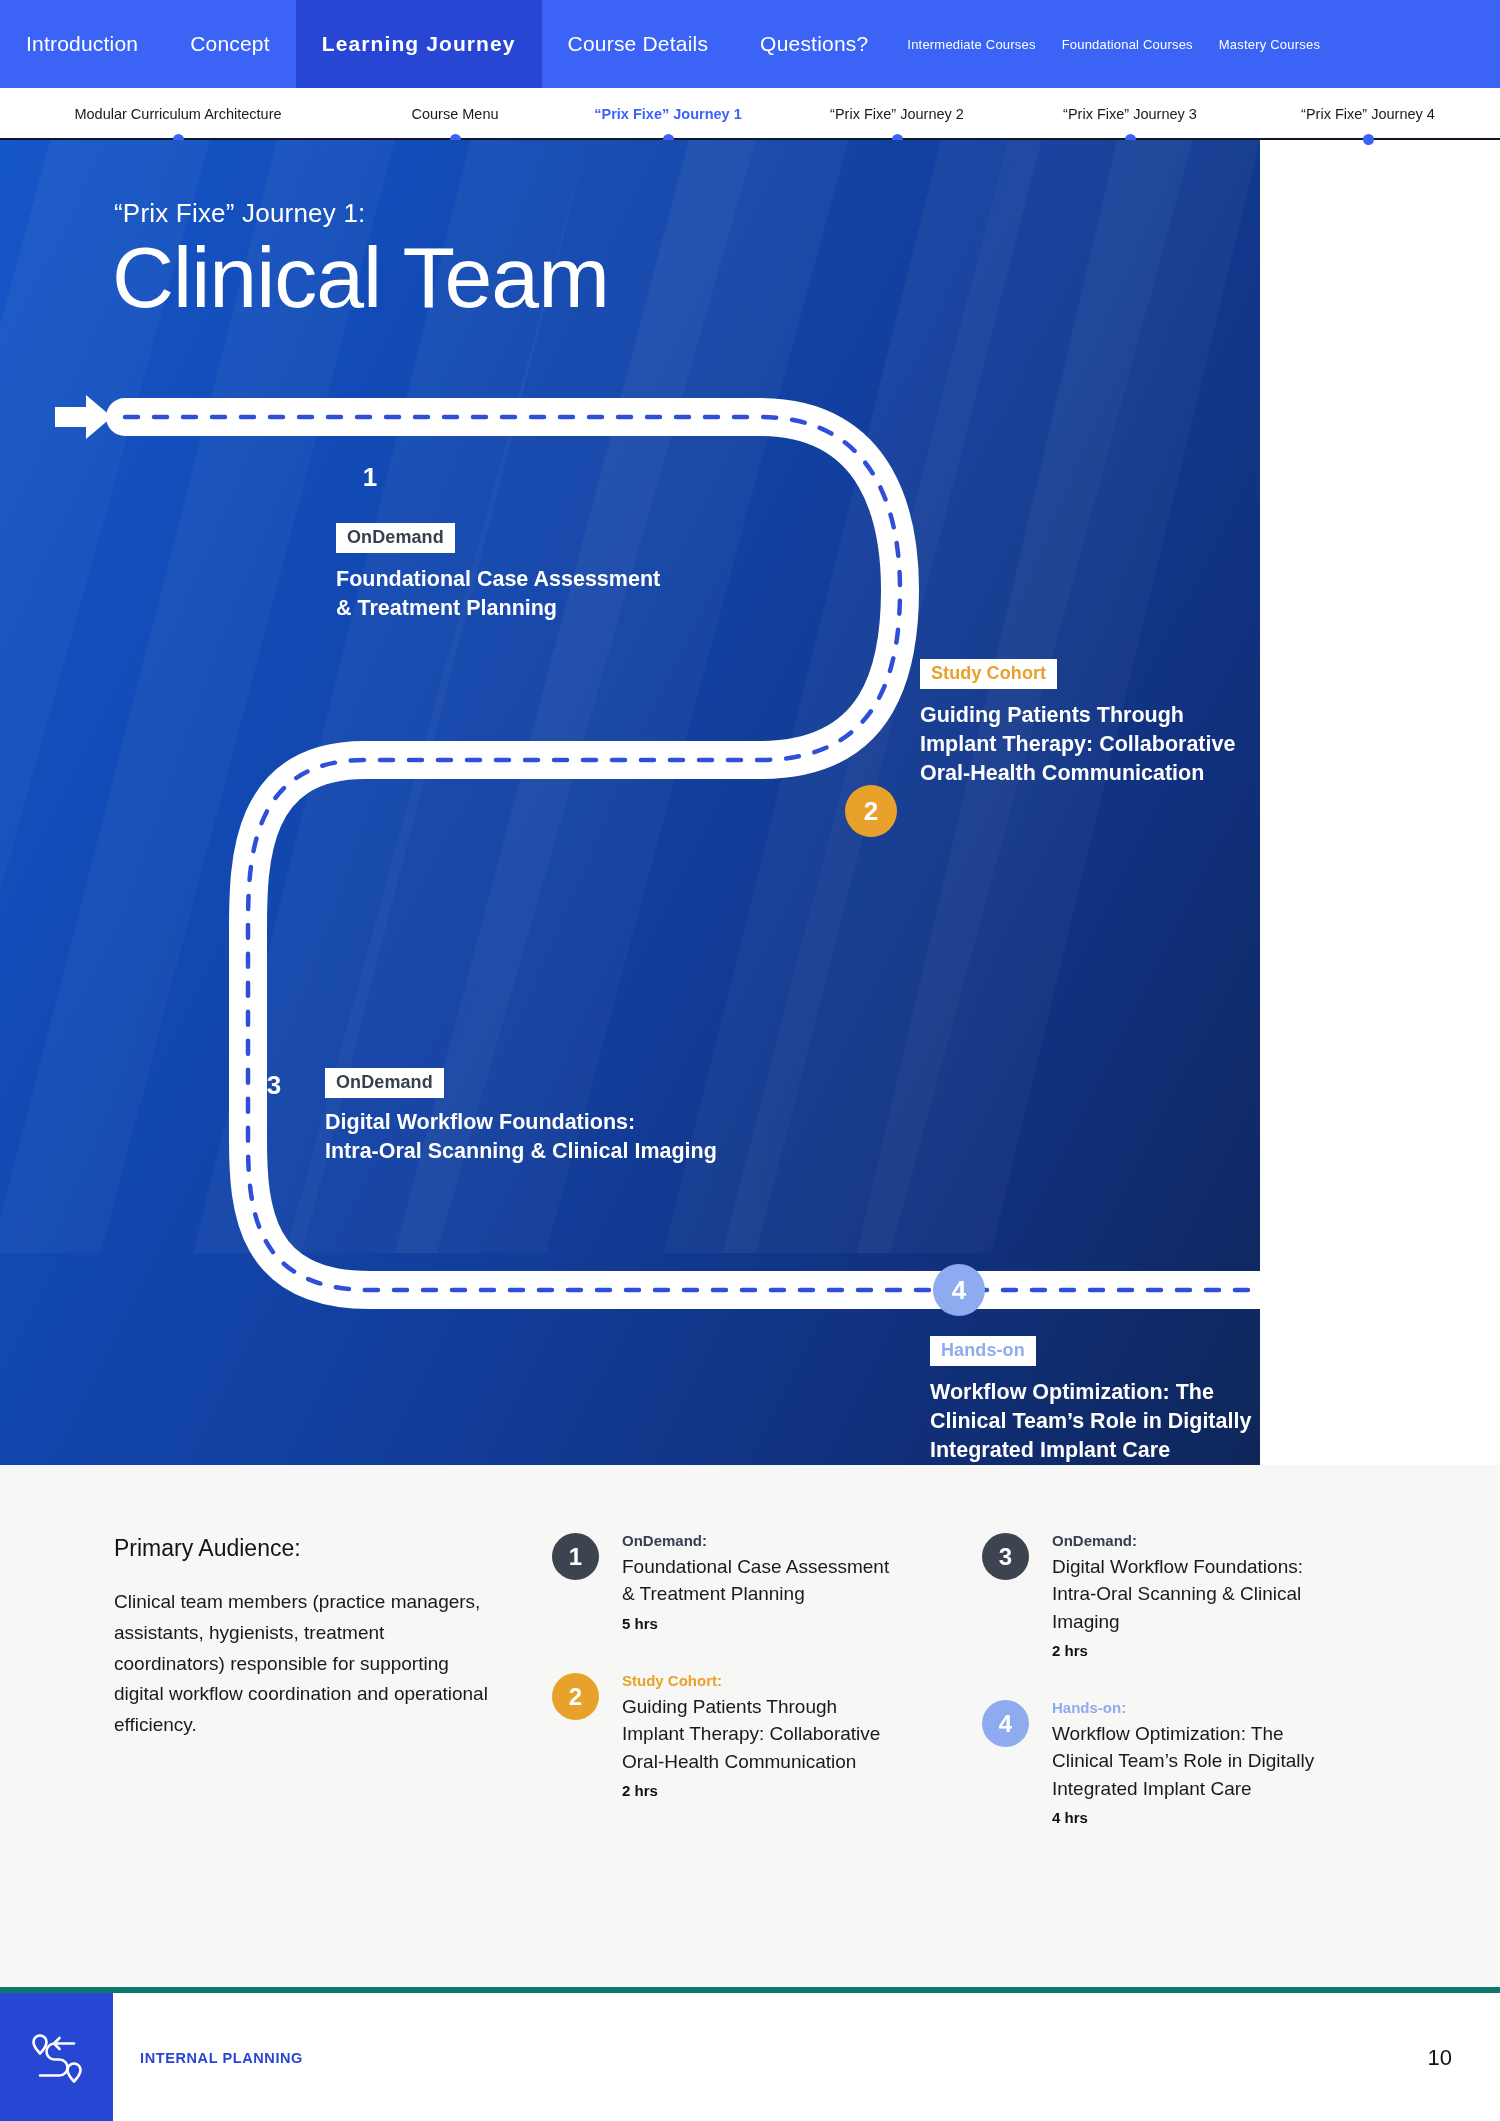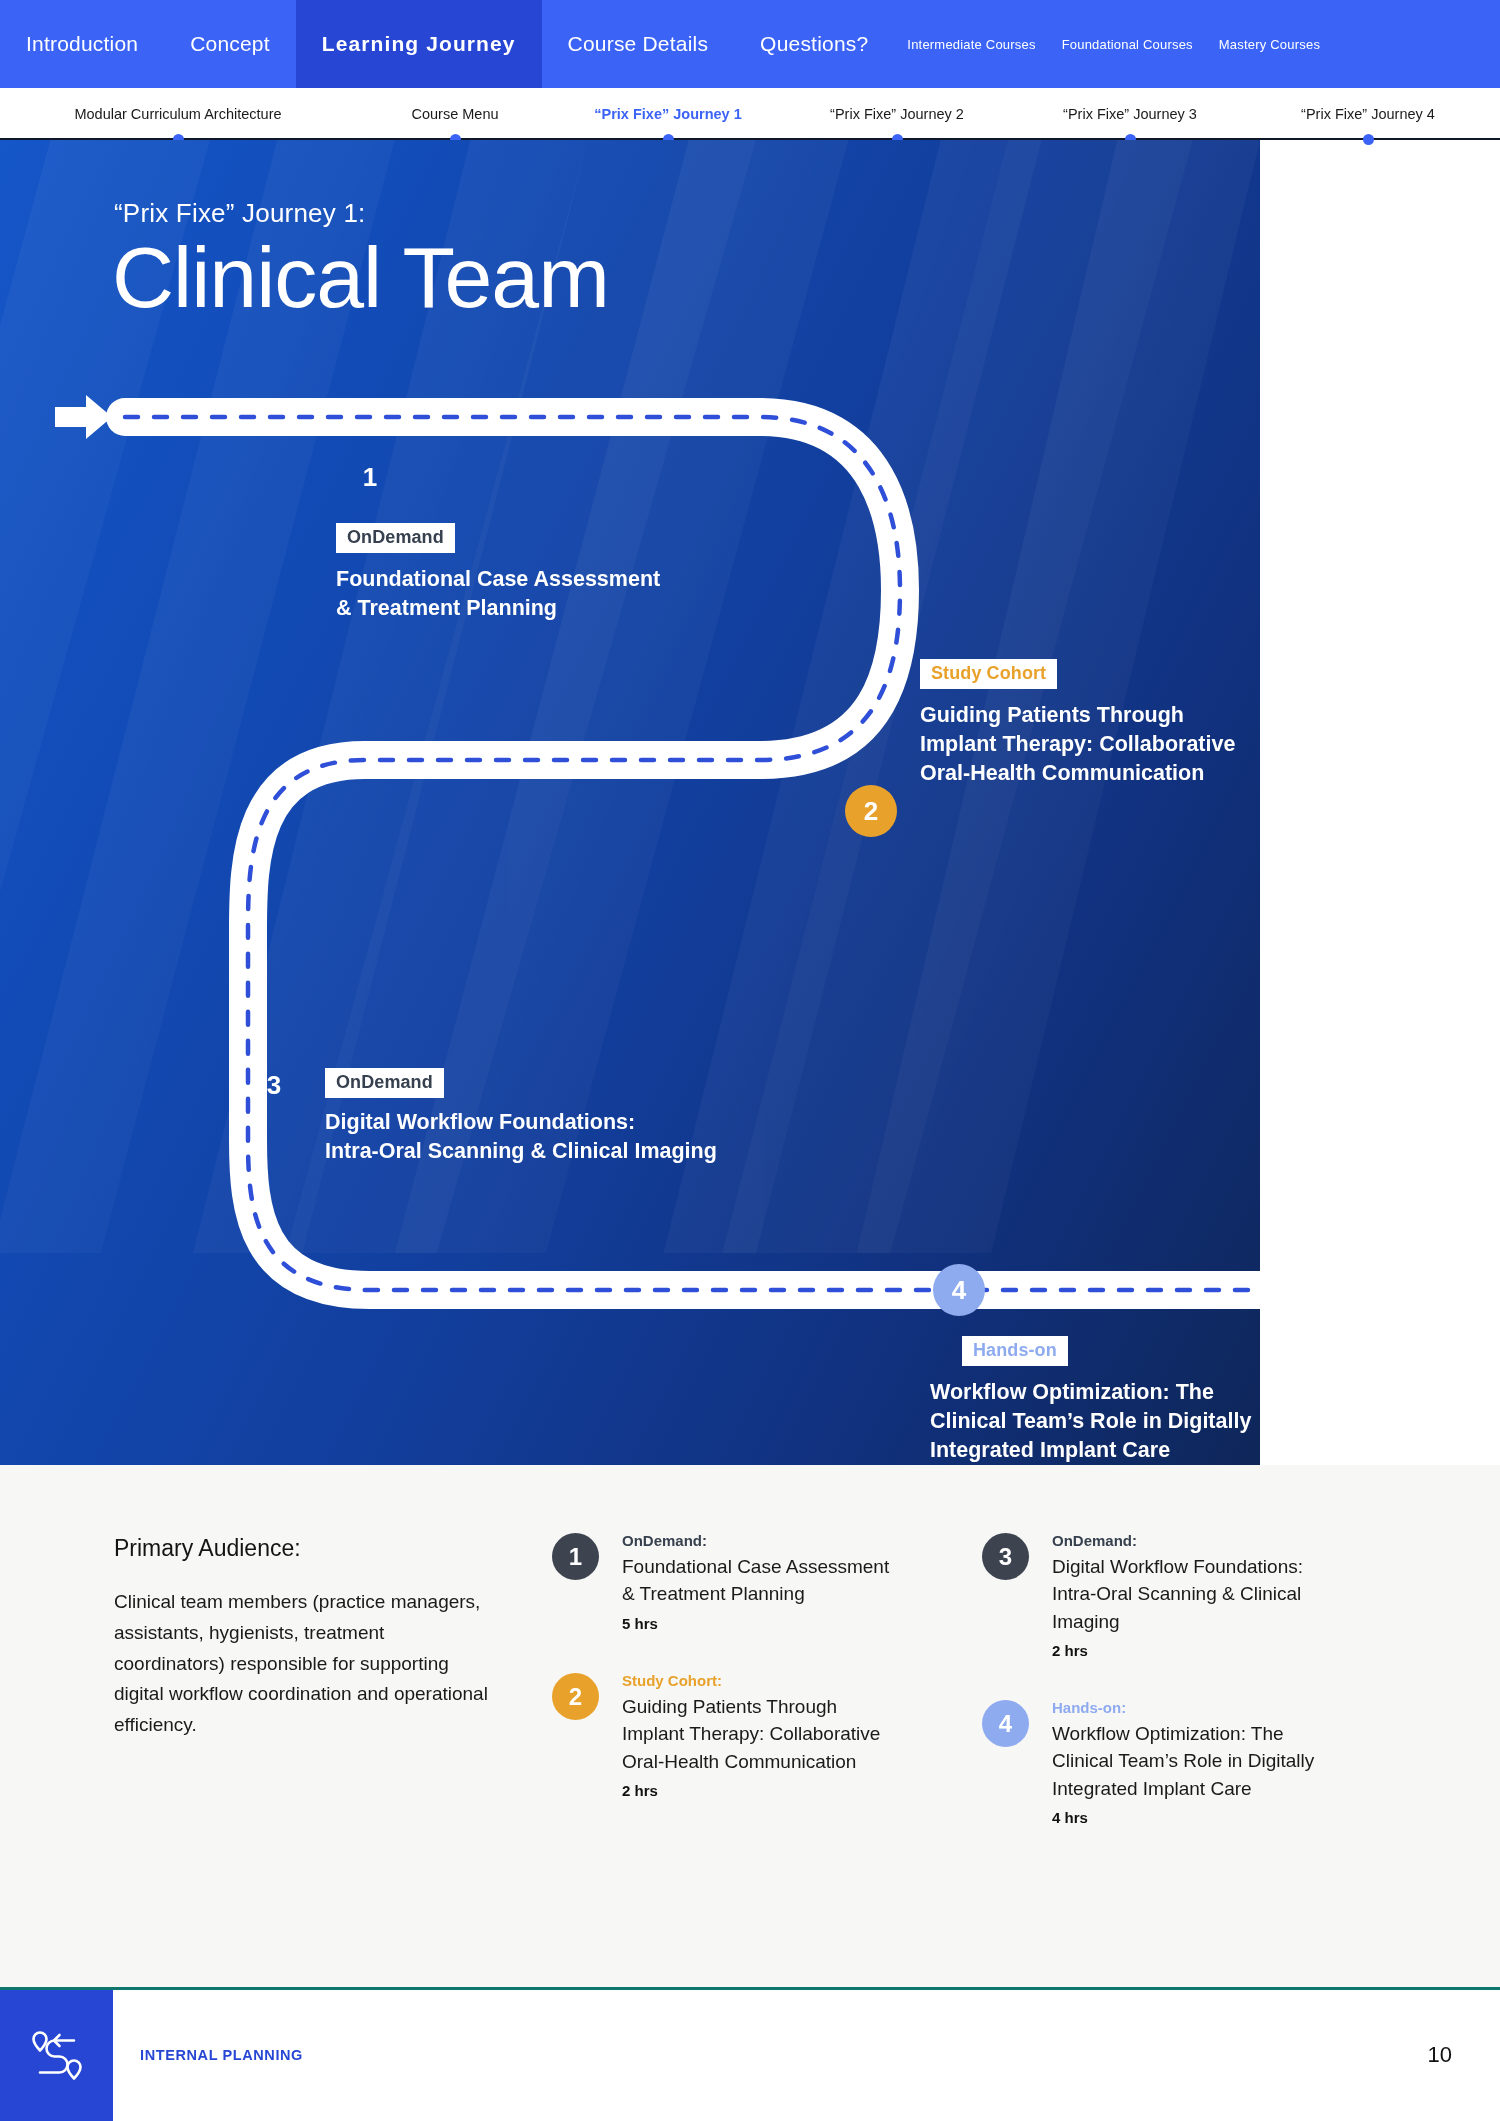--- a/index.html
+++ b/index.html
@@ -193,21 +193,21 @@
   .legend-name { font-size: 19px; font-weight: 400; color: #1a1a1a; line-height: 1.45; white-space: pre-line; }
   .legend-hrs { font-size: 15px; font-weight: 700; color: #111; margin-top: 7px; }
 
   
   .footer {
     position: absolute;
     top: 1987px; left: 0;
     width: 1500px;
     height: 134px;
     background: #ffffff;
-    border-top: 3px solid #0f766e;
+    border-top: 6px solid #0f766e;
   }
   .footer-logo {
     position: absolute;
     left: 0; top: 0;
     width: 113px; height: 131px;
     background: #2746D4;
     display: flex;
     align-items: center;
     justify-content: center;
   }
@@ -354,21 +354,21 @@
     <div class="step-circle" style="left:248px; top:919px;">
       <span>3</span>
     </div>
     <div class="badge" style="left:325px; top:928px; color:#36404E;">OnDemand</div>
     <div class="step-title" style="left:325px; top:968px; width:560px;">Digital Workflow Foundations:
 Intra-Oral Scanning &amp; Clinical Imaging</div>
 
     <div class="step-circle" style="left:933px; top:1124px; background:#8FABF0;">
       <span>4</span>
     </div>
-    <div class="badge" style="left:962px; top:1196px; color:#8FABF0;">Hands-on</div>
+    <div class="badge" style="left:930px; top:1196px; color:#8FABF0;">Hands-on</div>
     <div class="step-title" style="left:930px; top:1238px; width:420px;">Workflow Optimization: The
 Clinical Team’s Role in Digitally
 Integrated Implant Care</div>
   </div>
 
   <div class="bottom">
     <div class="audience-head">Primary Audience:</div>
     <div class="audience-body">Clinical team members (practice managers, assistants, hygienists, treatment coordinators) responsible for supporting digital workflow coordination and operational efficiency.</div>
 
     <div class="legend-col" id="legend-col-0" style="left:552px;">

